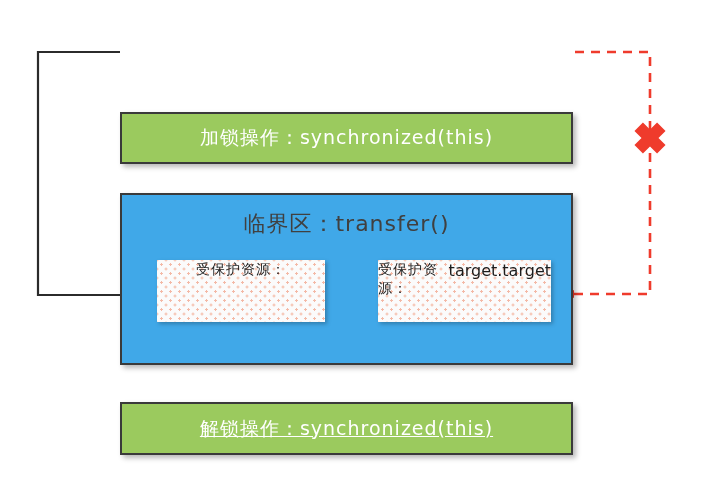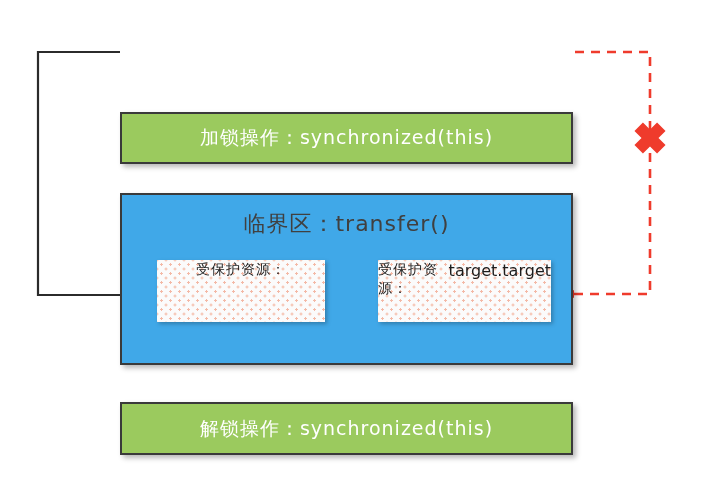--- a/index.html
+++ b/index.html
@@ -78,20 +78,21 @@
     color: #404040;
     letter-spacing: 1px;
   }
 
   
   #box-unlock {
     left: 120px;
     top: 402px;
     width: 453px;
     height: 53px;
+    text-decoration: underline;
   }
 
   
   .resource {
     position: absolute;
     box-sizing: border-box;
     background-color: #fbfbfb;
     background-image:
       radial-gradient(circle, #f4b9a6 1.1px, transparent 1.2px),
       radial-gradient(circle, #f4b9a6 1.1px, transparent 1.2px);

